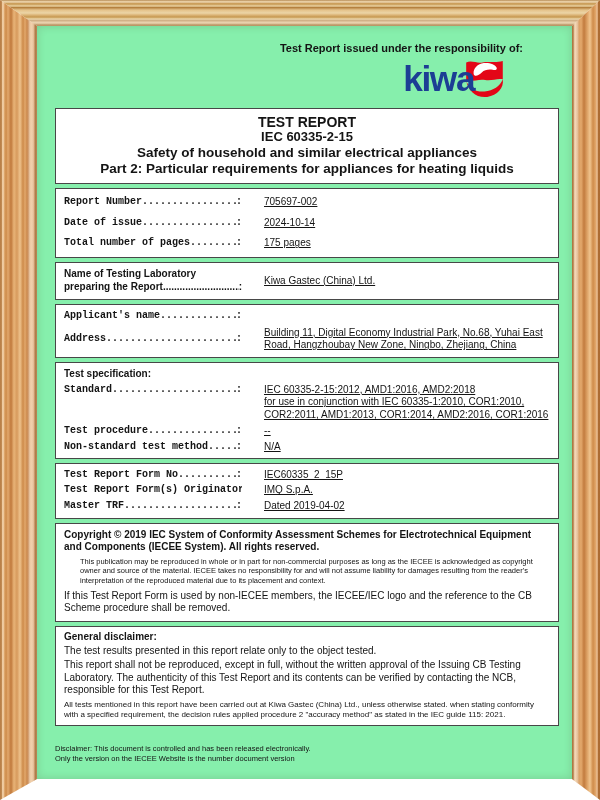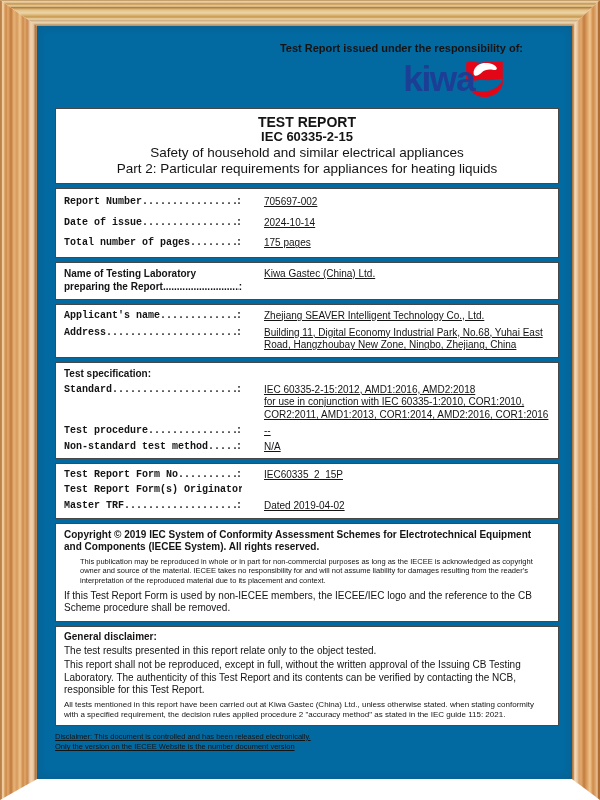--- a/index.html
+++ b/index.html
@@ -36,53 +36,53 @@
   .wood-right{
     right:0;top:0;width:28px;height:800px;
     clip-path:polygon(100% 0,100% 100%,0 calc(100% - 21px),0 26px);
     background:
       linear-gradient(270deg,rgba(110,55,8,.30) 0 2px,rgba(255,255,255,.22) 2px 4px,rgba(0,0,0,0) 4px 72%,rgba(255,255,255,.40) 80% 90%,rgba(100,50,8,.40) 96% 100%),
       repeating-linear-gradient(90deg,#dca063 0px,#f0c48e 3px,#cf8c4b 6px,#e4aa6e 9px,#c27b3e 12px,#dca063 15px);
   }
   
   .page{
     position:absolute;left:37px;top:26px;right:28px;bottom:21px;
-    background:#0369a1;z-index:1;box-sizing:border-box;
+    background:#86efac;z-index:1;box-sizing:border-box;
     padding:0 13px 0 18px;overflow:hidden;
     box-shadow:inset 0 0 8px rgba(60,40,20,.18);
   }
   .issued{margin-top:16px;text-align:right;font-size:11px;font-weight:bold;padding-right:36px;}
   .logo-row{margin-top:5px;text-align:right;padding-right:53px;line-height:0;}
   
   .doc{margin-top:7px;}
   .box{border:1px solid #474747;margin-bottom:4px;padding:3px 8px;box-sizing:border-box;background:#fff;}
   .title-box{text-align:center;padding:6px 8px;}
   .t1{font-size:14px;font-weight:bold;line-height:1.1;}
   .t2{font-size:13px;font-weight:bold;line-height:1.12;}
-  .t3,.t4{font-size:13.5px;font-weight:normal;line-height:1.18;}
+  .t3,.t4{font-size:13.5px;font-weight:bold;line-height:1.18;}
   .row{display:flex;align-items:flex-start;font-size:10px;line-height:1.28;}
   .pad4 > .row{padding:4px 0;}
-  .pad2 > .row{padding:2px 0;}
+  .pad2 > .row{padding:2px 0;align-items:center;}
   .pad1 > .row{padding:1.5px 0;}
   .lbl{width:178px;flex:0 0 178px;display:flex;align-items:baseline;font-weight:bold;overflow:hidden;font-family:Liberation Mono, monospace;}
   .lbl-t{white-space:nowrap;}
   .dots{flex:1;overflow:hidden;white-space:nowrap;font-weight:bold;}
   .colon{font-weight:bold;}
   .val{flex:1;margin-left:22px;white-space:pre-line;text-decoration:underline;}
   .lbl-stack{width:178px;flex:0 0 178px;font-weight:bold;}
   .lbl-stack .l2{display:flex;align-items:baseline;overflow:hidden;}
   .spec-head{font-size:10px;font-weight:bold;padding:2px 0 3px;}
   
   .c-bold{font-size:10px;font-weight:bold;line-height:1.25;margin:2px 0;}
   .c-small{font-size:7.5px;line-height:1.3;margin:3px 16px;}
   .c-para{font-size:10px;line-height:1.25;margin:4px 0 3px;}
   .d-head{font-size:10px;font-weight:bold;margin:1px 0 3px;}
   .d-para{font-size:10px;line-height:1.25;margin:2px 0;}
   .d-small{font-size:8px;line-height:1.3;margin:3px 0 1px;}
-  .footer{margin-top:6px;font-size:7.5px;line-height:1.4;text-decoration:underline;}
+  .footer{margin-top:18px;font-size:7.5px;line-height:1.4;}
 </style>
 </head>
 <body>
 
 <div class="wood wood-top"></div>
 <div class="wood wood-bottom"></div>
 <div class="wood wood-left"></div>
 <div class="wood wood-right"></div>
 
 <div class="page">
@@ -148,21 +148,20 @@
       </div>
     </div>
 
     <div class="box pad2">
       <div class="row">
         <div class="lbl">
             <span class="lbl-t">Applicant's name</span>
             <span class="dots">..................................................................................................</span>
             <span class="colon">:</span>
           </div>
-        <div class="val">Zhejiang SEAVER Intelligent Technology Co., Ltd.</div>
       </div>
       <div class="row">
         <div class="lbl">
             <span class="lbl-t">Address</span>
             <span class="dots">..................................................................................................</span>
             <span class="colon">:</span>
           </div>
         <div class="val">Building 11, Digital Economy Industrial Park, No.68, Yuhai East Road, Hangzhoubay New Zone, Ningbo, Zhejiang, China</div>
       </div>
     </div>
@@ -205,20 +204,21 @@
             <span class="colon">:</span>
           </div>
         <div class="val">IEC60335_2_15P</div>
       </div>
       <div class="row">
         <div class="lbl">
             <span class="lbl-t">Test Report Form(s) Originator</span>
             <span class="dots">..................................................................................................</span>
             <span class="colon">:</span>
           </div>
+        <div class="val">IMQ S.p.A.</div>
       </div>
       <div class="row">
         <div class="lbl">
             <span class="lbl-t">Master TRF</span>
             <span class="dots">..................................................................................................</span>
             <span class="colon">:</span>
           </div>
         <div class="val">Dated 2019-04-02</div>
       </div>
     </div>

